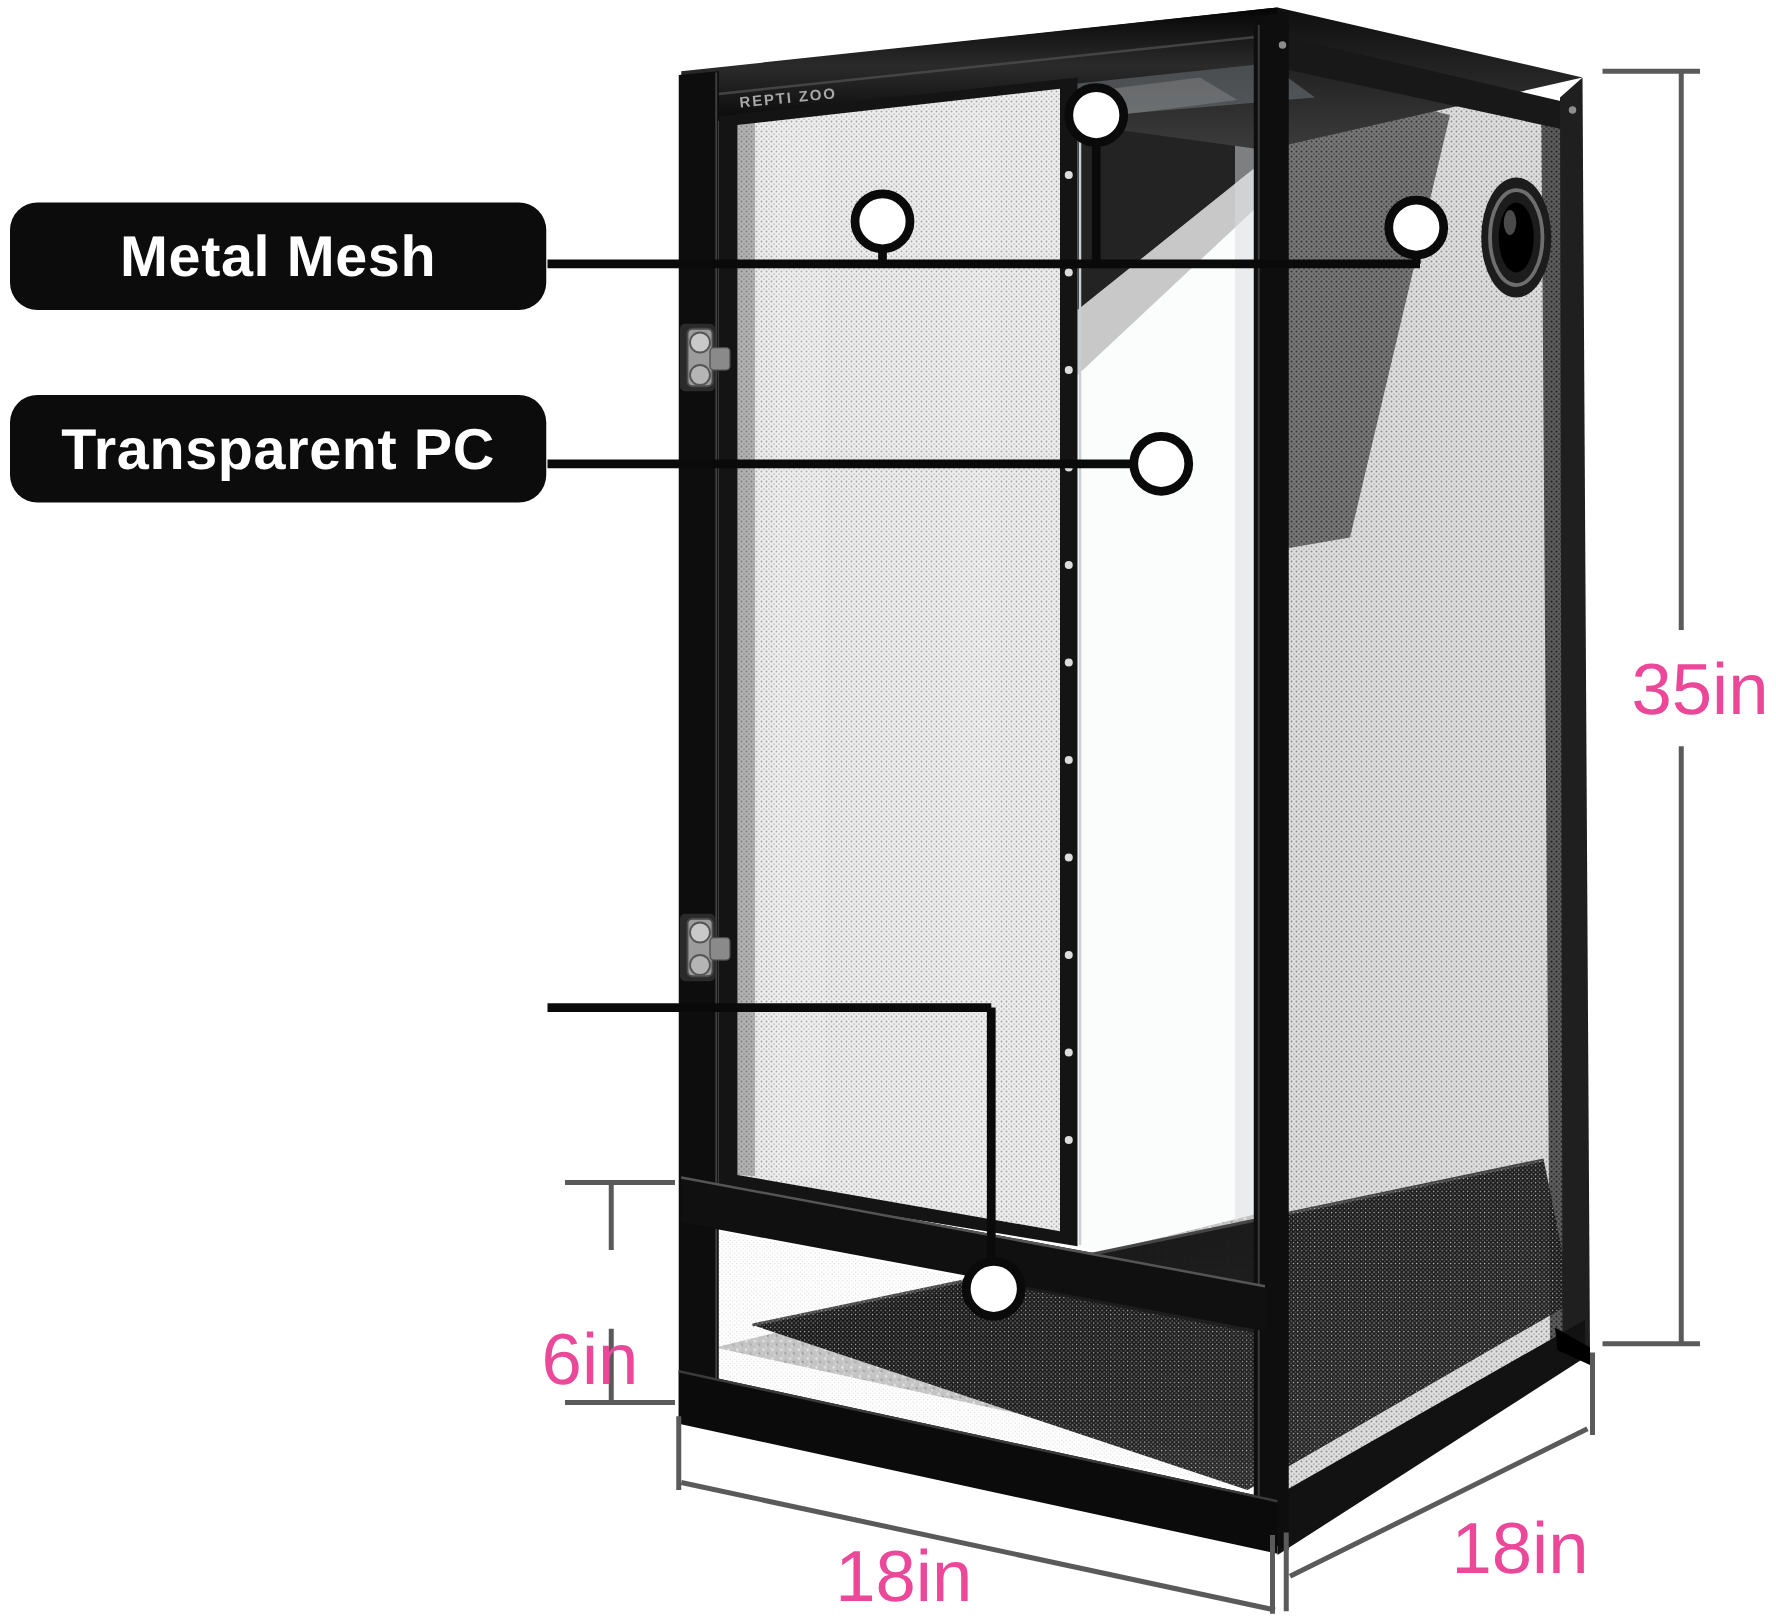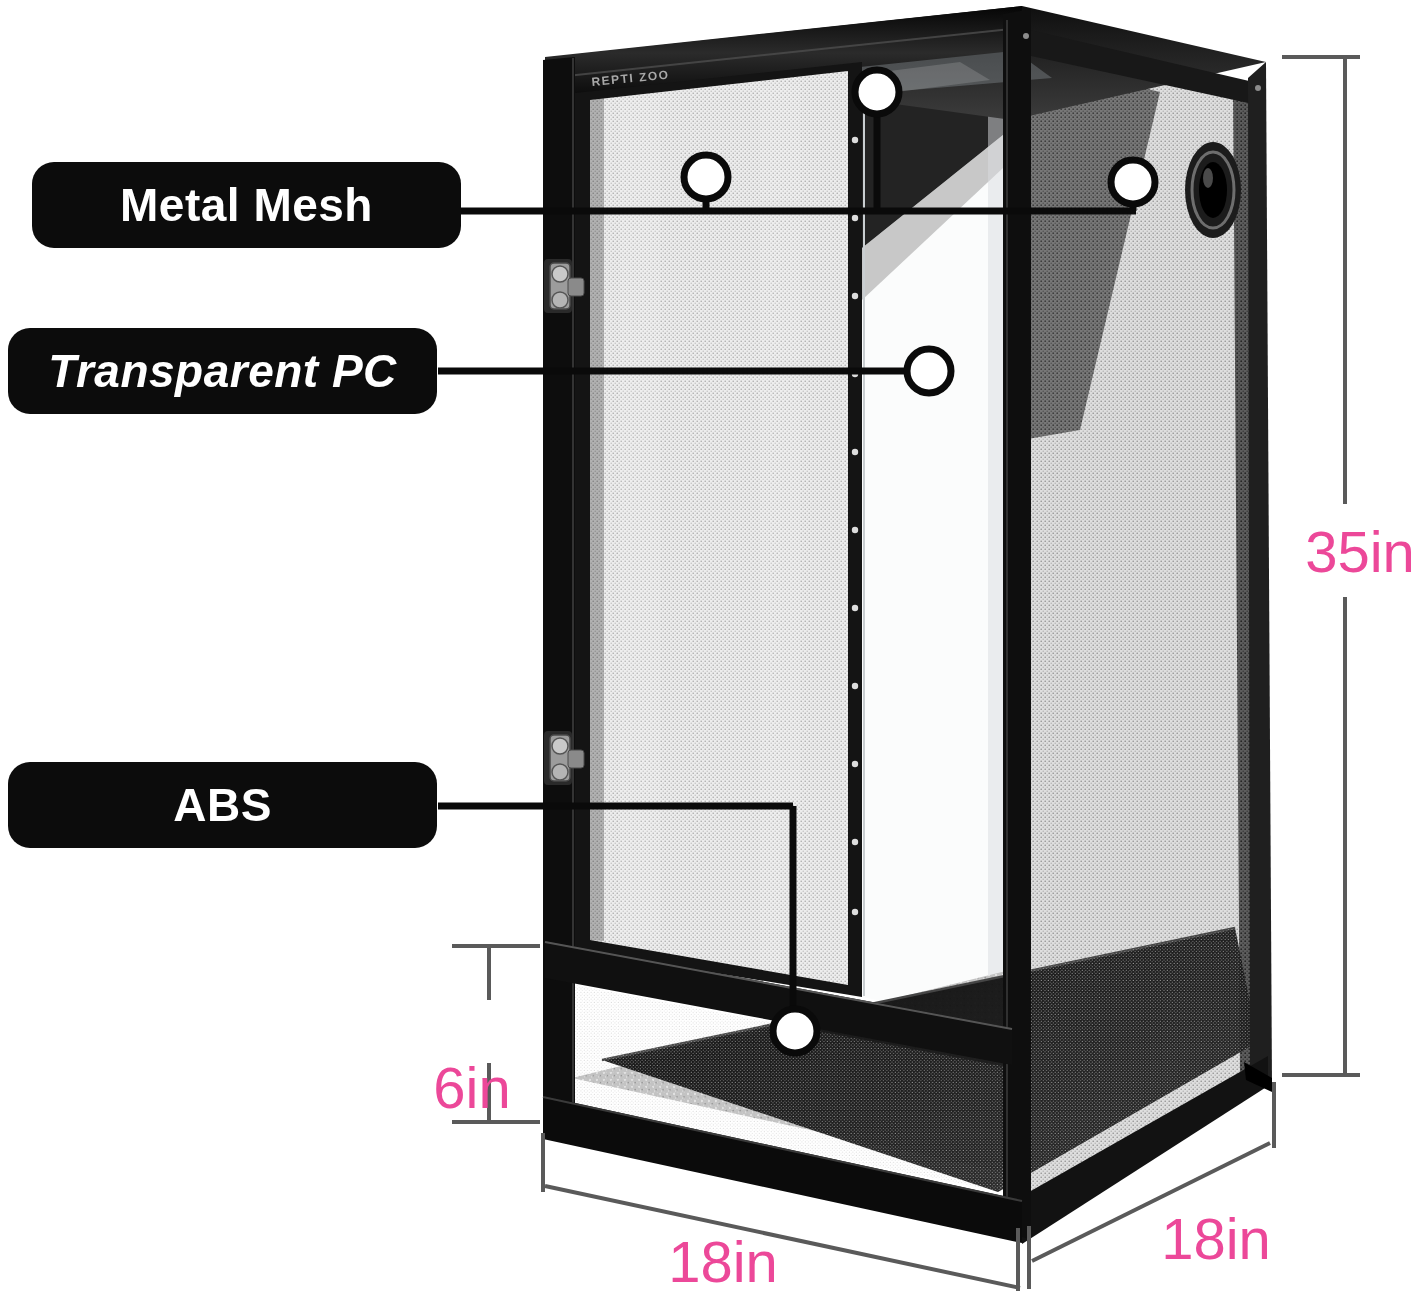--- a/index.html
+++ b/index.html
@@ -211,28 +211,25 @@
         <path d="M1018,1228 V1291"></path>
         <path d="M1029,1226 V1289"></path>
       </g>
       <g>
         <path d="M1032,1261 L1270,1143"></path>
         <path d="M1274,1082 V1148"></path>
       </g>
     </g>
   </svg>
 
-  <div class="callout-box" style="top:162px;margin-left:24px;">
+  <div class="callout-box" style="top:162px;">
     <span>Metal Mesh</span>
   </div>
-  <div class="callout-box" style="top:328px;font-style:italic;">
+  <div class="callout-box" style="top:316px;">
     <span>Transparent PC</span>
-  </div>
-  <div class="callout-box" style="top:762px;">
-    <span>ABS</span>
   </div>
 
   <div class="dim-label" style="left:1360px;top:552px;">35in</div>
   <div class="dim-label" style="left:472px;top:1088px;">6in</div>
   <div class="dim-label" style="left:723px;top:1262px;">18in</div>
   <div class="dim-label" style="left:1216px;top:1239px;">18in</div>
 
 </div>
 
 </body></html>

